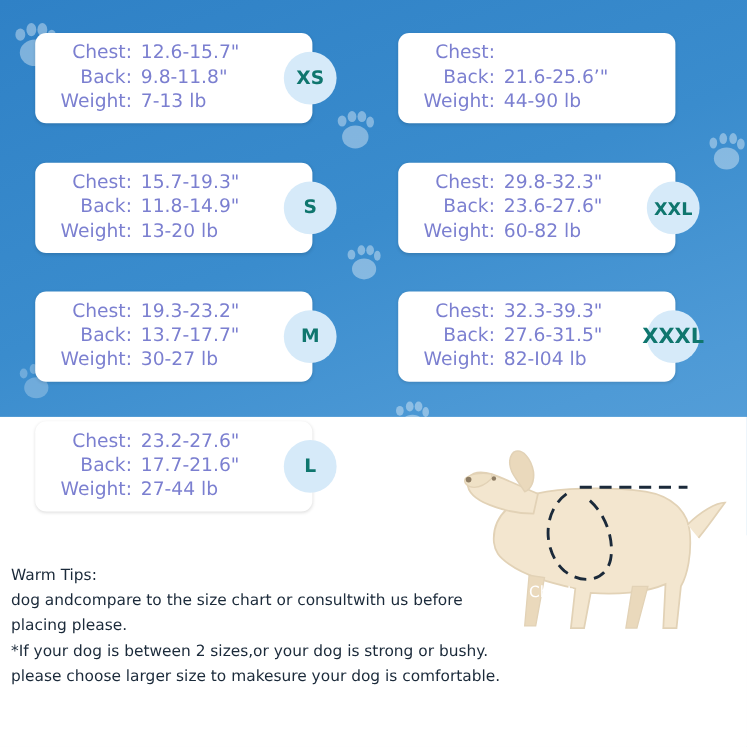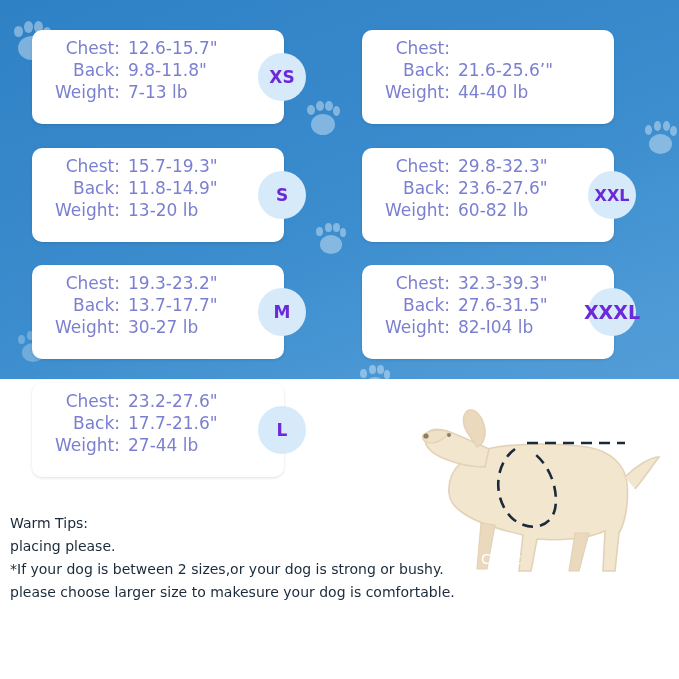--- a/index.html
+++ b/index.html
@@ -55,21 +55,21 @@
     top: 0;
     left: 0;
     width: 679px;
   }
   .card {
     position: absolute;
     background: #ffffff;
     border-radius: 10px;
     box-shadow: 0 1px 3px rgba(0,0,0,0.12);
     width: 252px;
-    height: 94px;
+    height: 82px;
     padding: 7px 10px 7px 12px;
     box-sizing: border-box;
   }
   .row {
     display: flex;
     align-items: baseline;
     justify-content: flex-start;
     line-height: 22px;
     white-space: nowrap;
   }
@@ -88,21 +88,21 @@
   }
   .badge {
     position: absolute;
     top: 50%;
     transform: translateY(-50%);
     right: -22px;
     width: 48px;
     height: 48px;
     border-radius: 50%;
     background: #d6eaf9;
-    color: #6d28d9;
+    color: #0f766e;
     font-size: 17px;
     font-weight: bold;
     display: flex;
     align-items: center;
     justify-content: center;
     font-family: "DejaVu Sans", sans-serif;
   }
   .badge.wide { font-size: 16px; }
   .badge.xwide { font-size: 19px; }
 
@@ -125,21 +125,21 @@
     width: 250px;
     height: 210px;
   }
   .caption {
     position: absolute;
     color: #ffffff;
     font-size: 14px;
     font-family: "DejaVu Sans", sans-serif;
   }
   .cap-back { right: 22px; top: 10px; }
-  .cap-chest { left: 62px; bottom: 16px; }
+  .cap-chest { left: 62px; bottom: 36px; }
 </style>
 </head>
 <body>
 
 <div class="page">
 
   <div class="paw" style="left:12px; top:20px; width:40px; height:44px;">
     <div class="pad" style="left:6px; top:16px; width:28px; height:24px;"></div>
     <div class="pad" style="left:2px; top:6px; width:9px; height:11px;"></div>
     <div class="pad" style="left:12px; top:1px; width:9px; height:12px;"></div>
@@ -287,21 +287,21 @@
     <div class="card" style="left:362px; top:30px;">
       <div class="row">
         <span class="lbl">Chest:</span>
       </div>
       <div class="row">
         <span class="lbl">Back:</span>
         <span class="val">21.6-25.6’"</span>
       </div>
       <div class="row">
         <span class="lbl">Weight:</span>
-        <span class="val">44-40 lb</span>
+        <span class="val">44-90 lb</span>
       </div>
     </div>
 
     <div class="card" style="left:362px; top:148px;">
       <div class="row">
         <span class="lbl">Chest:</span>
         <span class="val">29.8-32.3"</span>
       </div>
       <div class="row">
         <span class="lbl">Back:</span>
@@ -327,18 +327,19 @@
         <span class="lbl">Weight:</span>
         <span class="val">82-I04 lb</span>
       </div>
       <div class="badge xwide">XXXL</div>
     </div>
 
   </div>
 
   <div class="tips">
     <div>Warm Tips:</div>
+    <div>dog andcompare to the size chart or consultwith us before</div>
     <div>placing please.</div>
     <div>*If your dog is between 2 sizes,or your dog is strong or bushy.</div>
     <div>please choose larger size to makesure your dog is comfortable.</div>
   </div>
 
 </div>
 
 </body></html>

